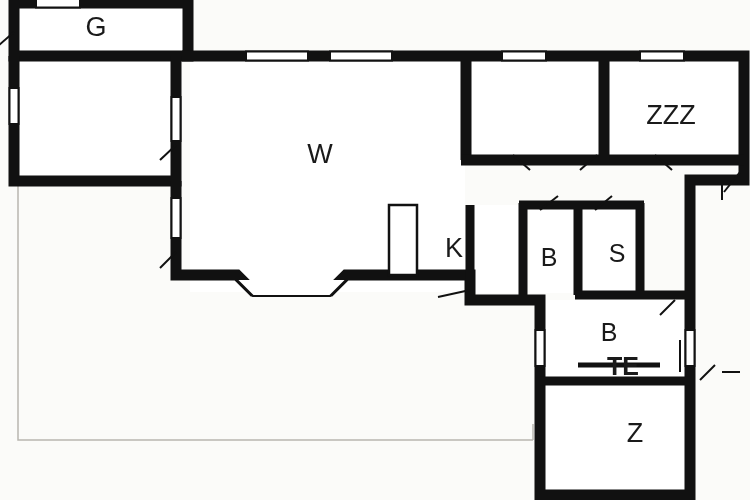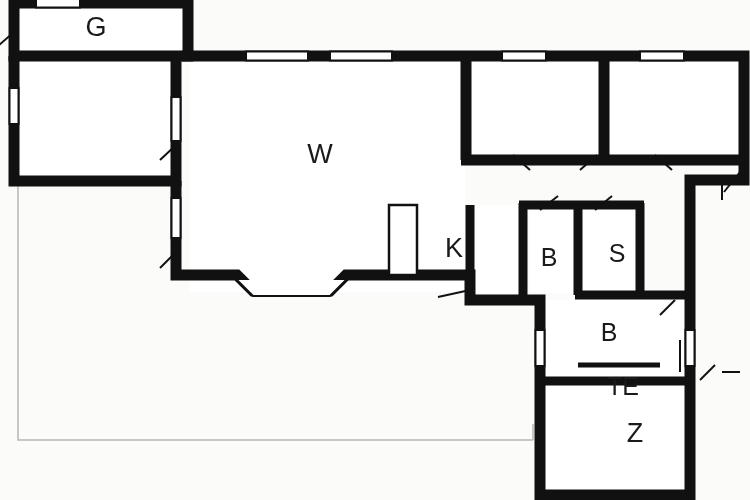--- a/index.html
+++ b/index.html
@@ -151,20 +151,21 @@
       <line x1="715" y1="365" x2="700" y2="380"></line>
       <line x1="722" y1="372" x2="740" y2="372"></line>
 
       <line x1="578" y1="365" x2="660" y2="365" stroke-width="5"></line>
     </g>
 
   </svg>
 
   <div class="room-label" style="left:96px;  top:27px;  font-size:27px;">G</div>
   <div class="room-label" style="left:320px; top:154px; font-size:27px;">W</div>
+  <div class="room-label" style="left:671px; top:115px; font-size:27px;">ZZZ</div>
   <div class="room-label" style="left:454px; top:248px; font-size:27px;">K</div>
   <div class="room-label" style="left:549px; top:257px; font-size:25px;">B</div>
   <div class="room-label" style="left:617px; top:253px; font-size:25px;">S</div>
   <div class="room-label" style="left:609px; top:332px; font-size:25px;">B</div>
-  <div class="room-label" style="left:623px; top:386px; font-size:25px;">TE</div>
+  <div class="room-label" style="left:623px; top:366px; font-size:25px;font-weight:bold;">TE</div>
   <div class="room-label" style="left:635px; top:433px; font-size:27px;">Z</div>
 
 </div>
 
 </body></html>

